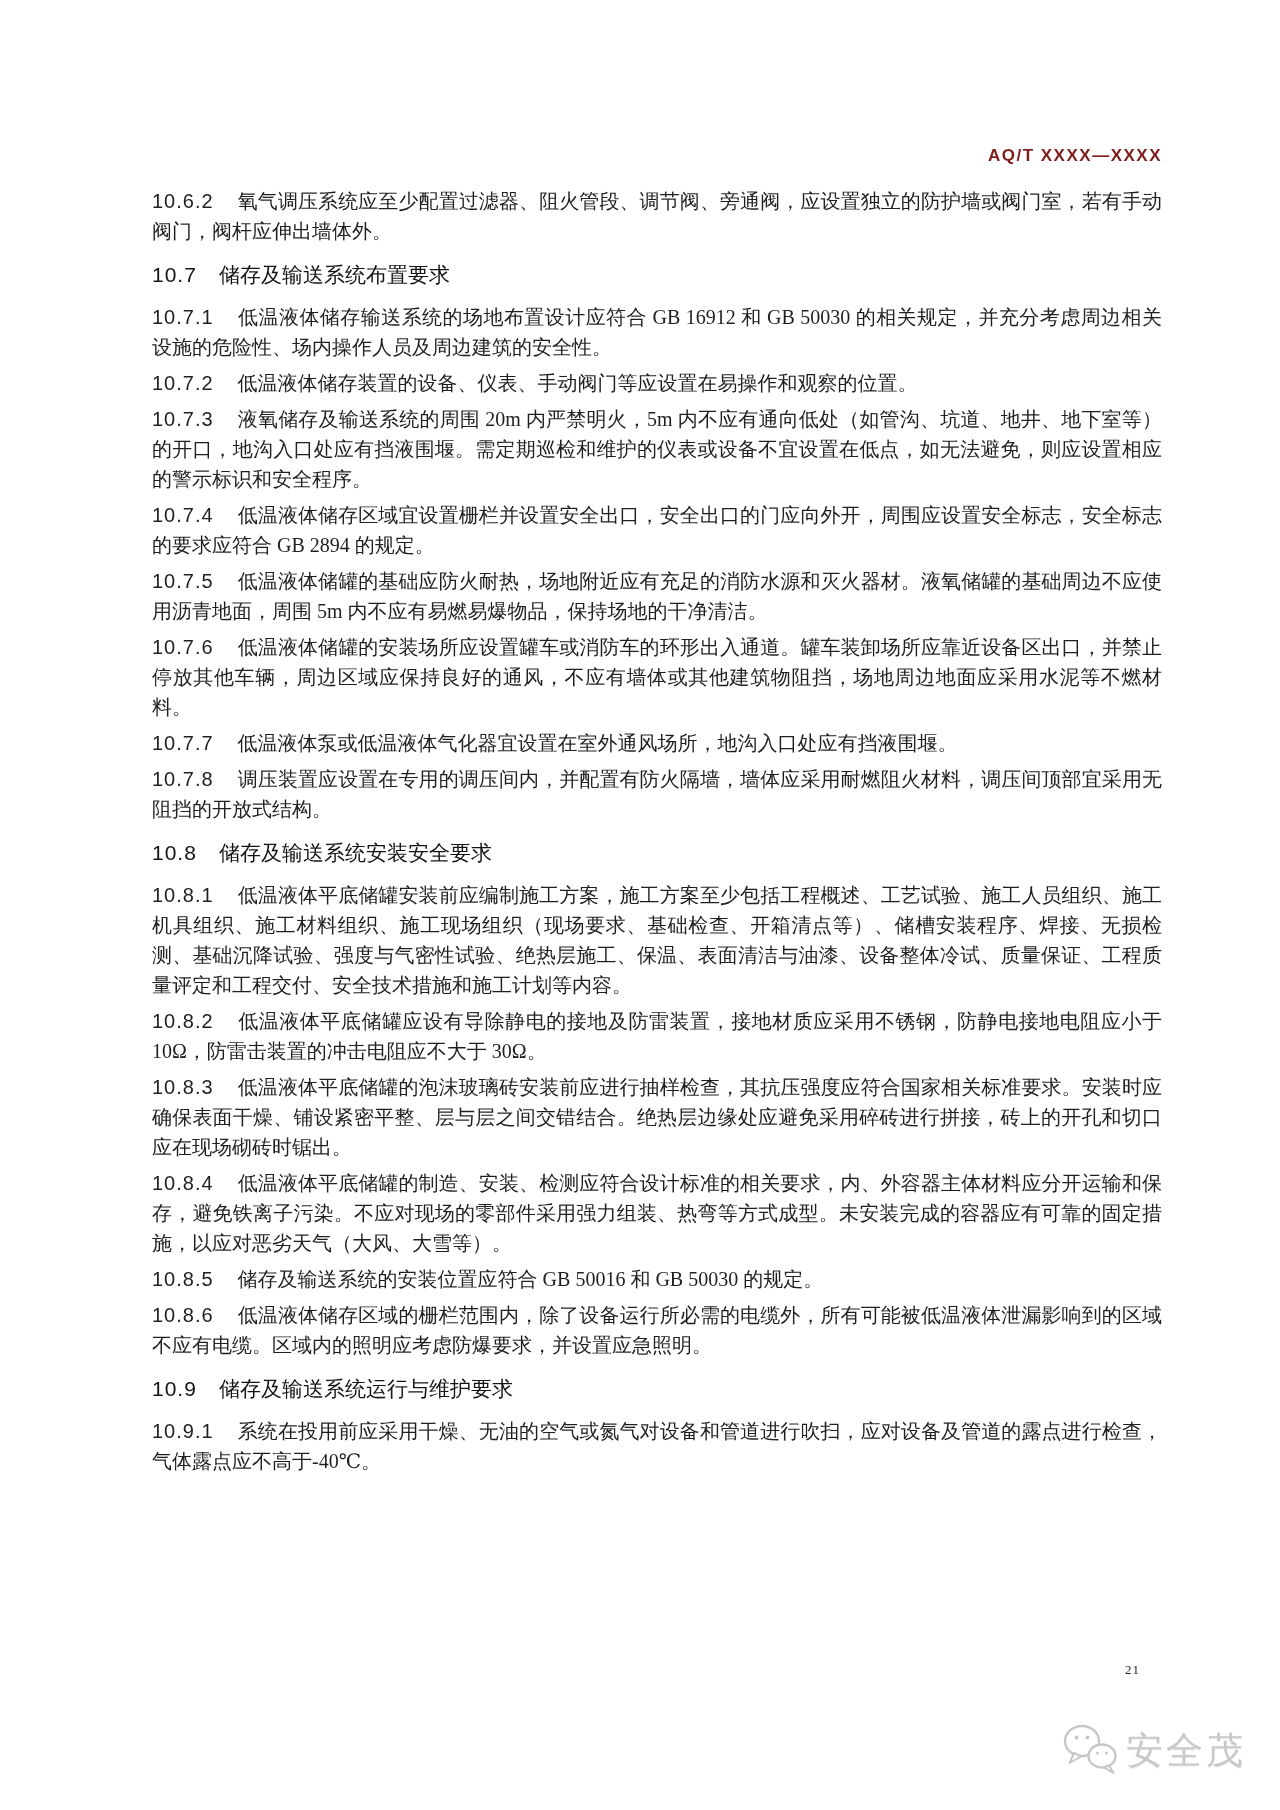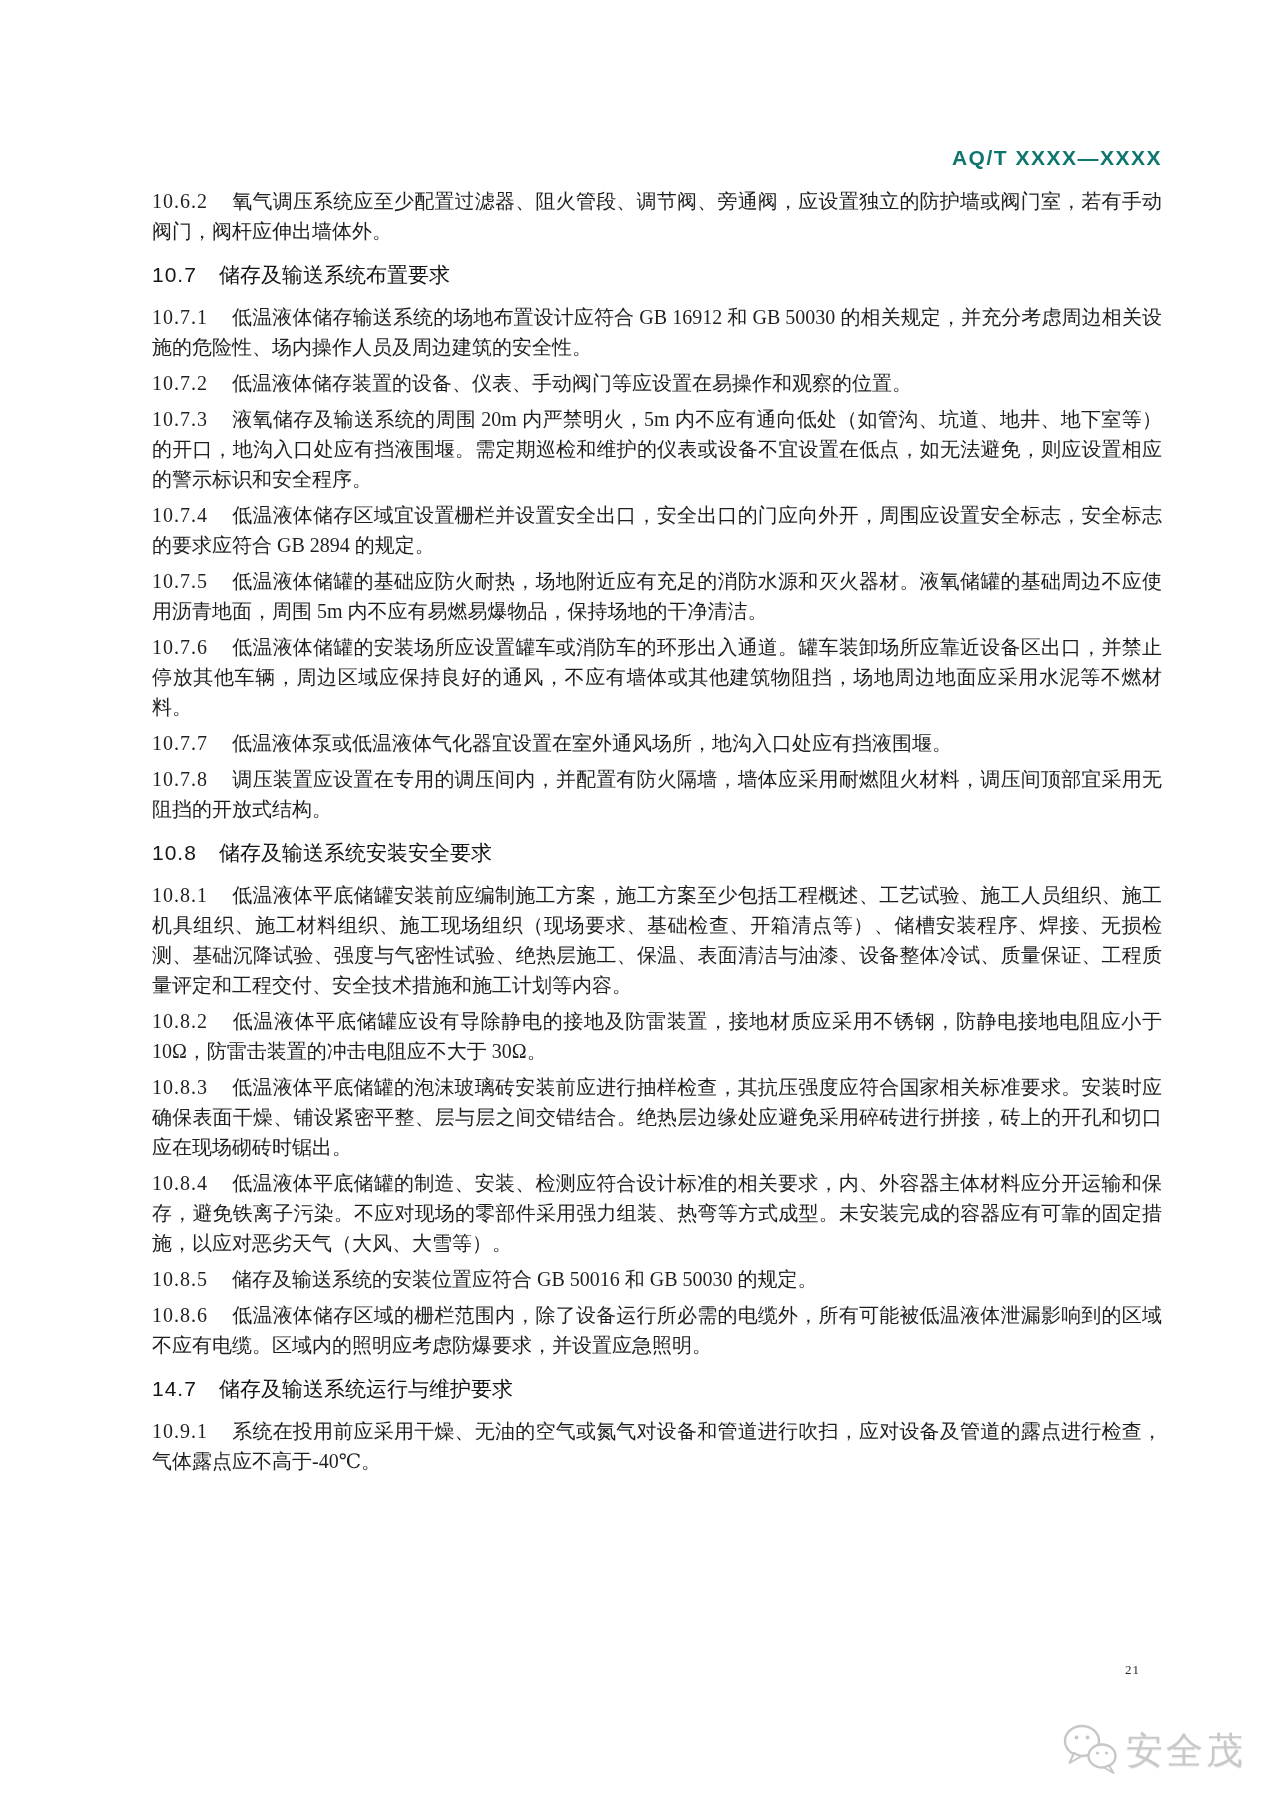--- a/index.html
+++ b/index.html
@@ -8,31 +8,31 @@
     font-family:"Liberation Serif","DejaVu Serif",serif;
   }
   .page{
     position:absolute;left:0;top:0;width:1280px;height:1810px;
     background:#ffffff;color:#1f1f1f;overflow:hidden;
   }
   .doc-header{
     position:absolute;top:146px;left:152px;width:1010px;
     text-align:right;
     font-family:"Liberation Sans","DejaVu Sans",sans-serif;
-    font-weight:700;font-size:21px;letter-spacing:1.5px;color:#0f766e;
+    font-weight:700;font-size:17px;letter-spacing:1.5px;color:#7f1d1d;
   }
   .doc-body{
     position:absolute;top:186px;left:152px;width:1010px;
   }
   p.clause{
     margin:0 0 6px 0;font-size:20px;line-height:30px;
     text-align:justify;text-justify:inter-ideograph;color:#1f1f1f;
   }
   p.clause .num{
-    font-family:Liberation Serif, serif;
+    font-family:Liberation Sans, sans-serif;
     letter-spacing:1px;margin-right:24px;white-space:nowrap;
   }
   h2.heading{
     margin:14px 0 12px 0;font-size:21px;line-height:30px;font-weight:400;
     font-family:"Liberation Sans","DejaVu Sans",sans-serif;color:#141414;
   }
   h2.heading .num{margin-right:22px;letter-spacing:1px;}
   .page-number{
     position:absolute;top:1662px;right:140px;
     font-size:13px;color:#2a2a2a;letter-spacing:1px;
@@ -65,21 +65,21 @@
       <p class="clause"><span class="num">10.7.6</span><span class="txt">低温液体储罐的安装场所应设置罐车或消防车的环形出入通道。罐车装卸场所应靠近设备区出口，并禁止停放其他车辆，周边区域应保持良好的通风，不应有墙体或其他建筑物阻挡，场地周边地面应采用水泥等不燃材料。</span></p>
       <p class="clause"><span class="num">10.7.7</span><span class="txt">低温液体泵或低温液体气化器宜设置在室外通风场所，地沟入口处应有挡液围堰。</span></p>
       <p class="clause"><span class="num">10.7.8</span><span class="txt">调压装置应设置在专用的调压间内，并配置有防火隔墙，墙体应采用耐燃阻火材料，调压间顶部宜采用无阻挡的开放式结构。</span></p>
       <h2 class="heading"><span class="num">10.8</span><span class="txt">储存及输送系统安装安全要求</span></h2>
       <p class="clause"><span class="num">10.8.1</span><span class="txt">低温液体平底储罐安装前应编制施工方案，施工方案至少包括工程概述、工艺试验、施工人员组织、施工机具组织、施工材料组织、施工现场组织（现场要求、基础检查、开箱清点等）、储槽安装程序、焊接、无损检测、基础沉降试验、强度与气密性试验、绝热层施工、保温、表面清洁与油漆、设备整体冷试、质量保证、工程质量评定和工程交付、安全技术措施和施工计划等内容。</span></p>
       <p class="clause"><span class="num">10.8.2</span><span class="txt">低温液体平底储罐应设有导除静电的接地及防雷装置，接地材质应采用不锈钢，防静电接地电阻应小于 10Ω，防雷击装置的冲击电阻应不大于 30Ω。</span></p>
       <p class="clause"><span class="num">10.8.3</span><span class="txt">低温液体平底储罐的泡沫玻璃砖安装前应进行抽样检查，其抗压强度应符合国家相关标准要求。安装时应确保表面干燥、铺设紧密平整、层与层之间交错结合。绝热层边缘处应避免采用碎砖进行拼接，砖上的开孔和切口应在现场砌砖时锯出。</span></p>
       <p class="clause"><span class="num">10.8.4</span><span class="txt">低温液体平底储罐的制造、安装、检测应符合设计标准的相关要求，内、外容器主体材料应分开运输和保存，避免铁离子污染。不应对现场的零部件采用强力组装、热弯等方式成型。未安装完成的容器应有可靠的固定措施，以应对恶劣天气（大风、大雪等）。</span></p>
       <p class="clause"><span class="num">10.8.5</span><span class="txt">储存及输送系统的安装位置应符合 GB 50016 和 GB 50030 的规定。</span></p>
       <p class="clause"><span class="num">10.8.6</span><span class="txt">低温液体储存区域的栅栏范围内，除了设备运行所必需的电缆外，所有可能被低温液体泄漏影响到的区域不应有电缆。区域内的照明应考虑防爆要求，并设置应急照明。</span></p>
-      <h2 class="heading"><span class="num">14.7</span><span class="txt">储存及输送系统运行与维护要求</span></h2>
+      <h2 class="heading"><span class="num">10.9</span><span class="txt">储存及输送系统运行与维护要求</span></h2>
       <p class="clause"><span class="num">10.9.1</span><span class="txt">系统在投用前应采用干燥、无油的空气或氮气对设备和管道进行吹扫，应对设备及管道的露点进行检查，气体露点应不高于-40℃。</span></p>
     </div>
 
   <div class="page-number">21</div>
 
   <div class="watermark">
     <span>
       <svg width="58" height="54" viewBox="0 0 58 54" aria-hidden="true">
         <g fill="#ffffff" stroke="#c7c7c7" stroke-width="2.4" stroke-linejoin="round">
           <ellipse cx="21" cy="19" rx="17" ry="15"></ellipse>

